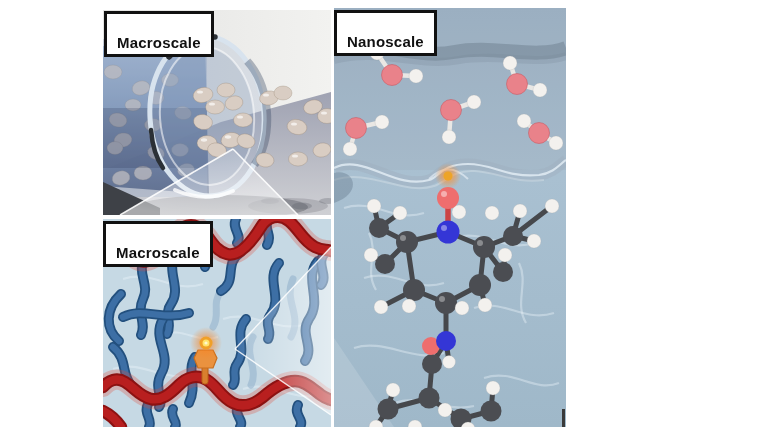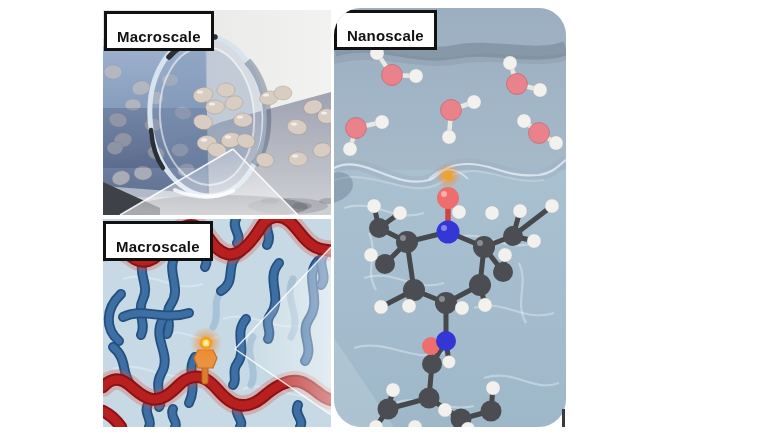--- a/index.html
+++ b/index.html
@@ -1,23 +1,23 @@
 <!DOCTYPE html>
 <html style="--label-bg: #ffffff; --label-border: #111111; --chain-red: #b81f1f; --chain-blue: #3d6fa5; --meso-bg: #c6d9e4; --nano-bg: #a4bccd; --atom-carbon: #4b4d52; --atom-hydrogen: #f3f1ee; --atom-nitrogen: #3436d6; --atom-oxygen: #ee6e6e; --water-oxygen: #e9828a; --radical-orange: #eda428; --pellet-beige: #d9cdc3;"><head>
 <meta charset="utf-8">
 <style>
   html,body{margin:0;padding:0;background:#ffffff;}
   body{width:768px;height:432px;position:relative;overflow:hidden;
        font-family:"Liberation Sans","DejaVu Sans",sans-serif;}
   .panel{position:absolute;overflow:hidden;}
   #macro{left:103px;top:10px;width:228px;height:205px;}
   #meso{left:103px;top:219px;width:228px;height:208px;}
-  #nano{left:334px;top:8px;width:232px;height:419px;border-radius:27px;}
+  #nano{left:334px;top:8px;width:232px;height:419px;}
   .scale-label{position:absolute;z-index:5;background:var(--label-bg,#fff);
-    border:3px solid var(--label-border,#111);padding:14px 10px 3px 10px;
+    border:3px solid var(--label-border,#111);padding:20px 10px 3px 10px;
     font-weight:bold;font-size:15px;color:#111;letter-spacing:.2px;white-space:nowrap;}
   svg{display:block;}
   
   .rc-glow{fill:none;stroke:rgba(224,72,55,.28);stroke-width:20;stroke-linecap:round;}
   .rc-out{fill:none;stroke:#8c1212;stroke-width:12.5;stroke-linecap:round;}
   .rc{fill:none;stroke:var(--chain-red,#b81f1f);stroke-width:8.5;stroke-linecap:round;}
   .bc-out{fill:none;stroke:#23507e;stroke-width:10;stroke-linecap:round;}
   .bc{fill:none;stroke:var(--chain-blue,#3d6fa5);stroke-width:6.5;stroke-linecap:round;}
   .bc-faded{fill:none;stroke:#8fafcb;stroke-width:7;stroke-linecap:round;opacity:.55;}
   .caustic{fill:none;stroke:rgba(240,248,252,.38);stroke-width:2.2;}

